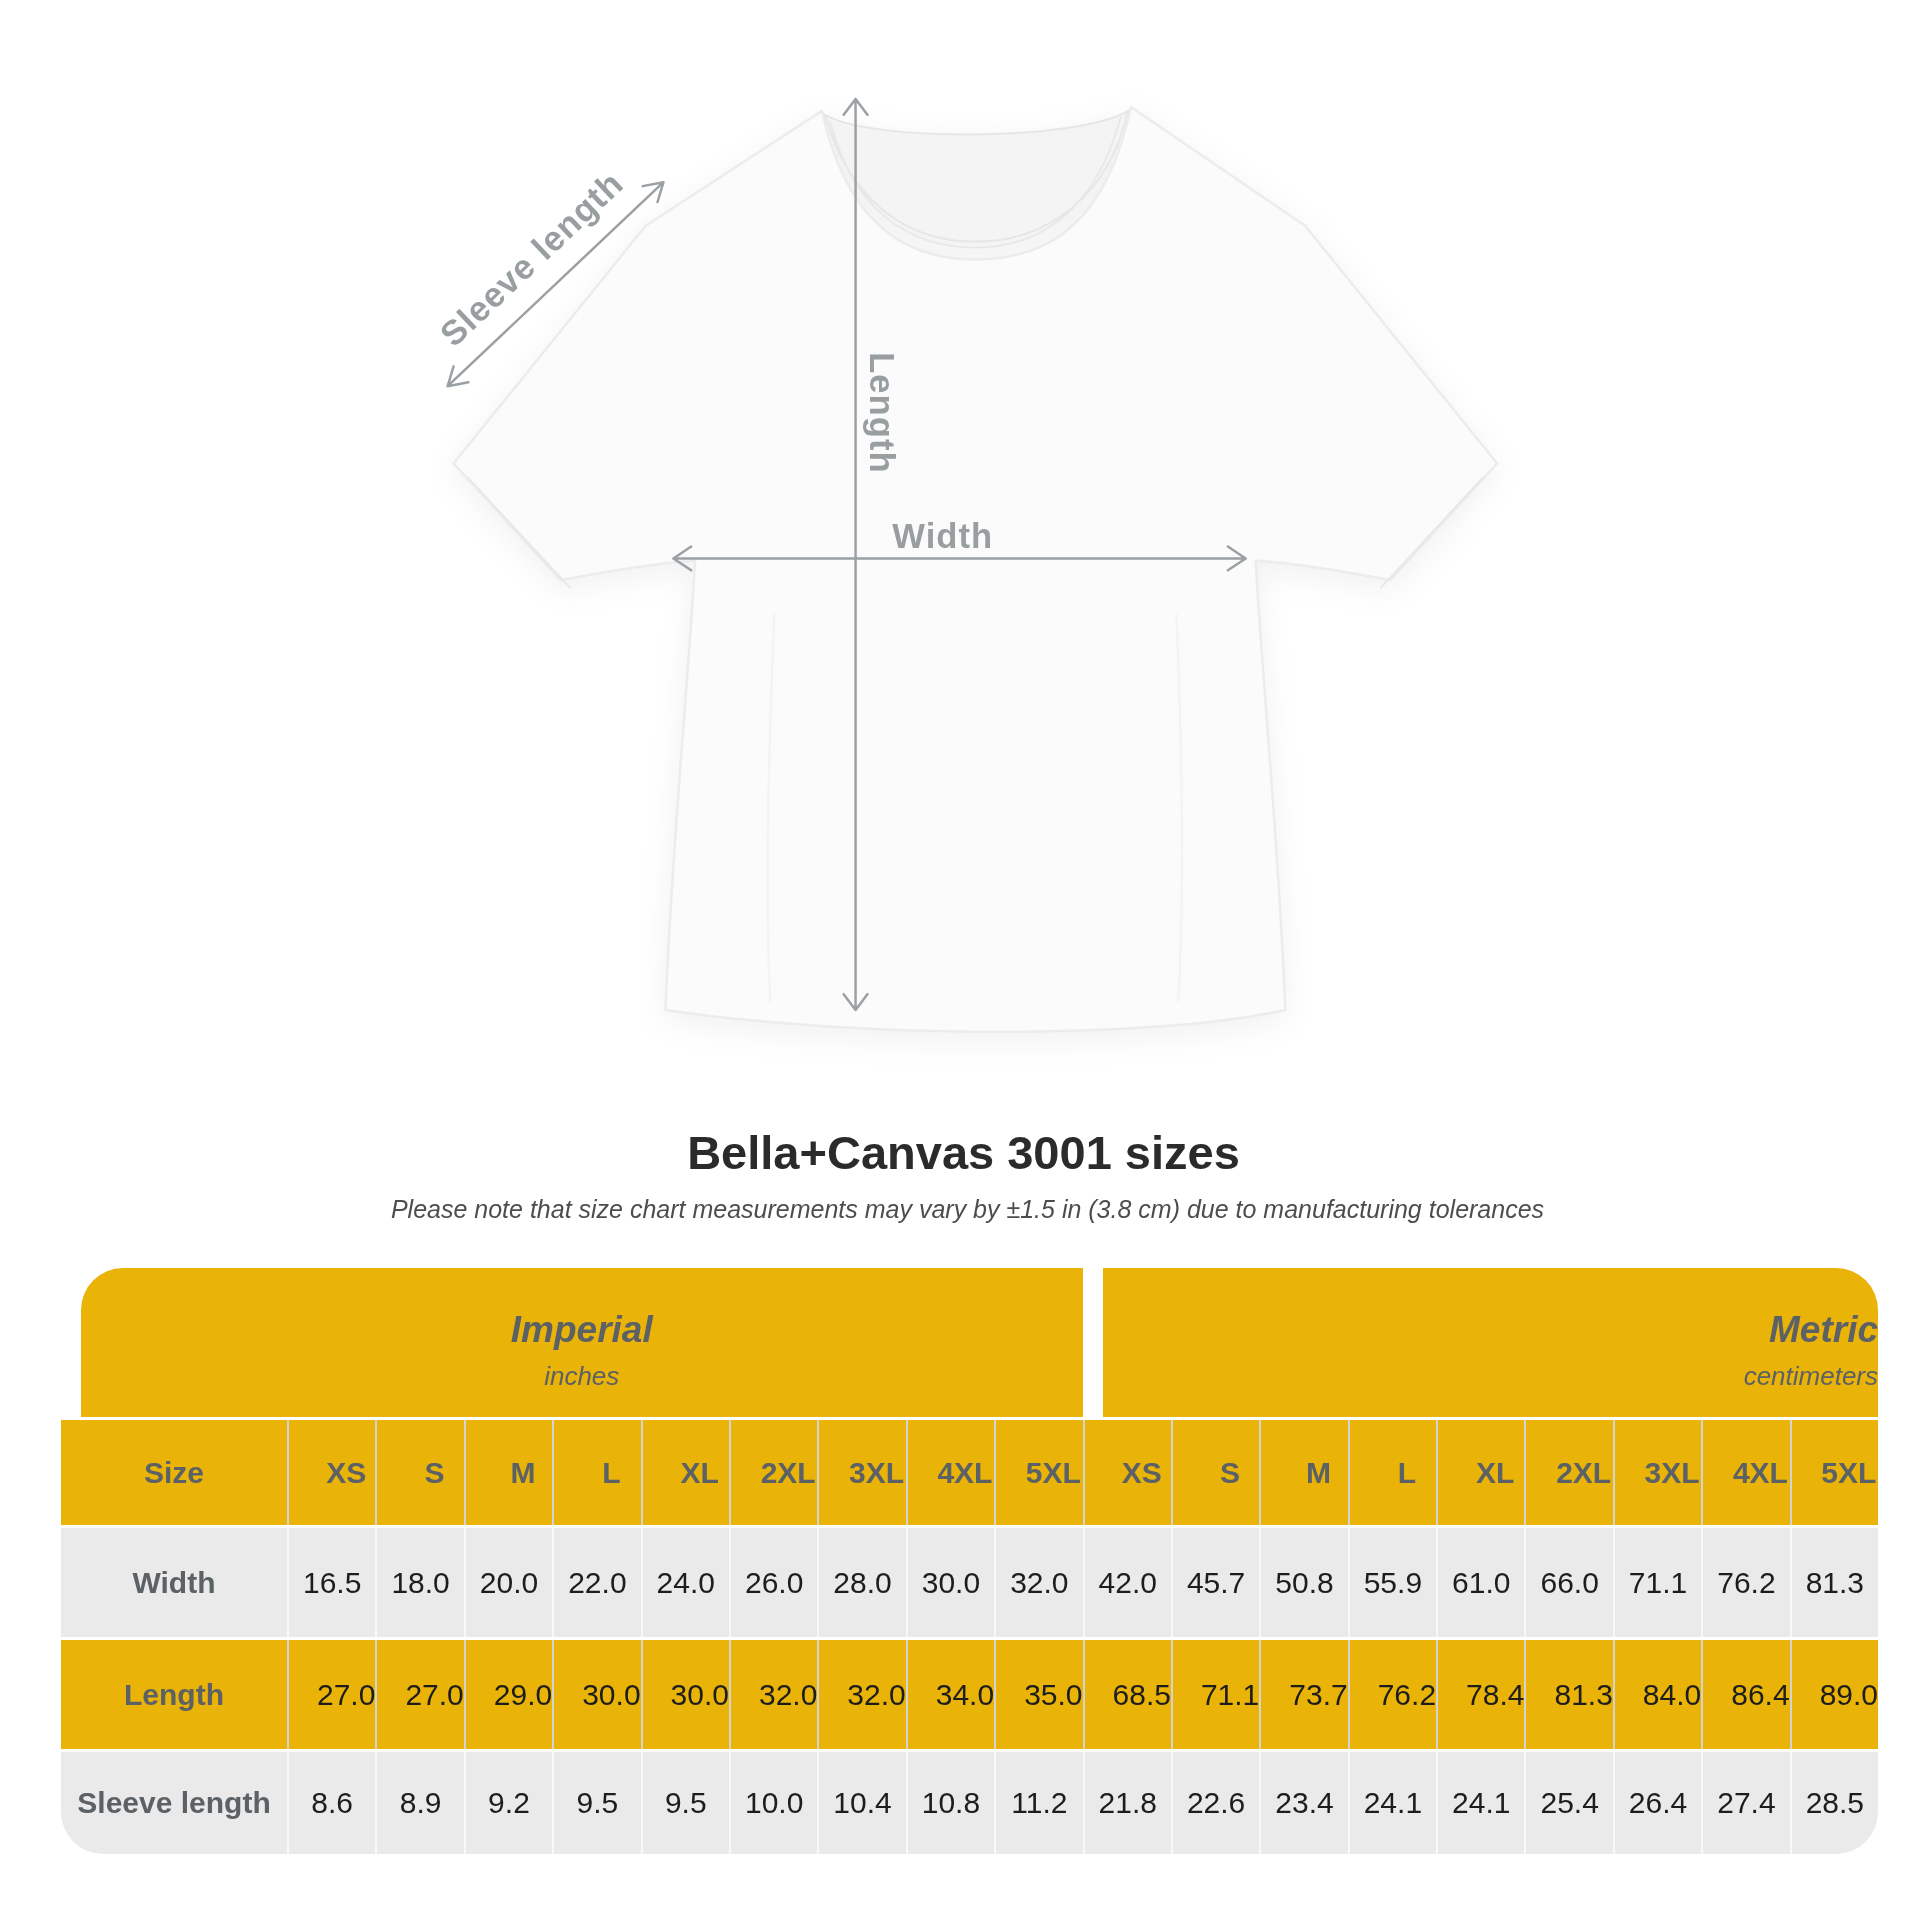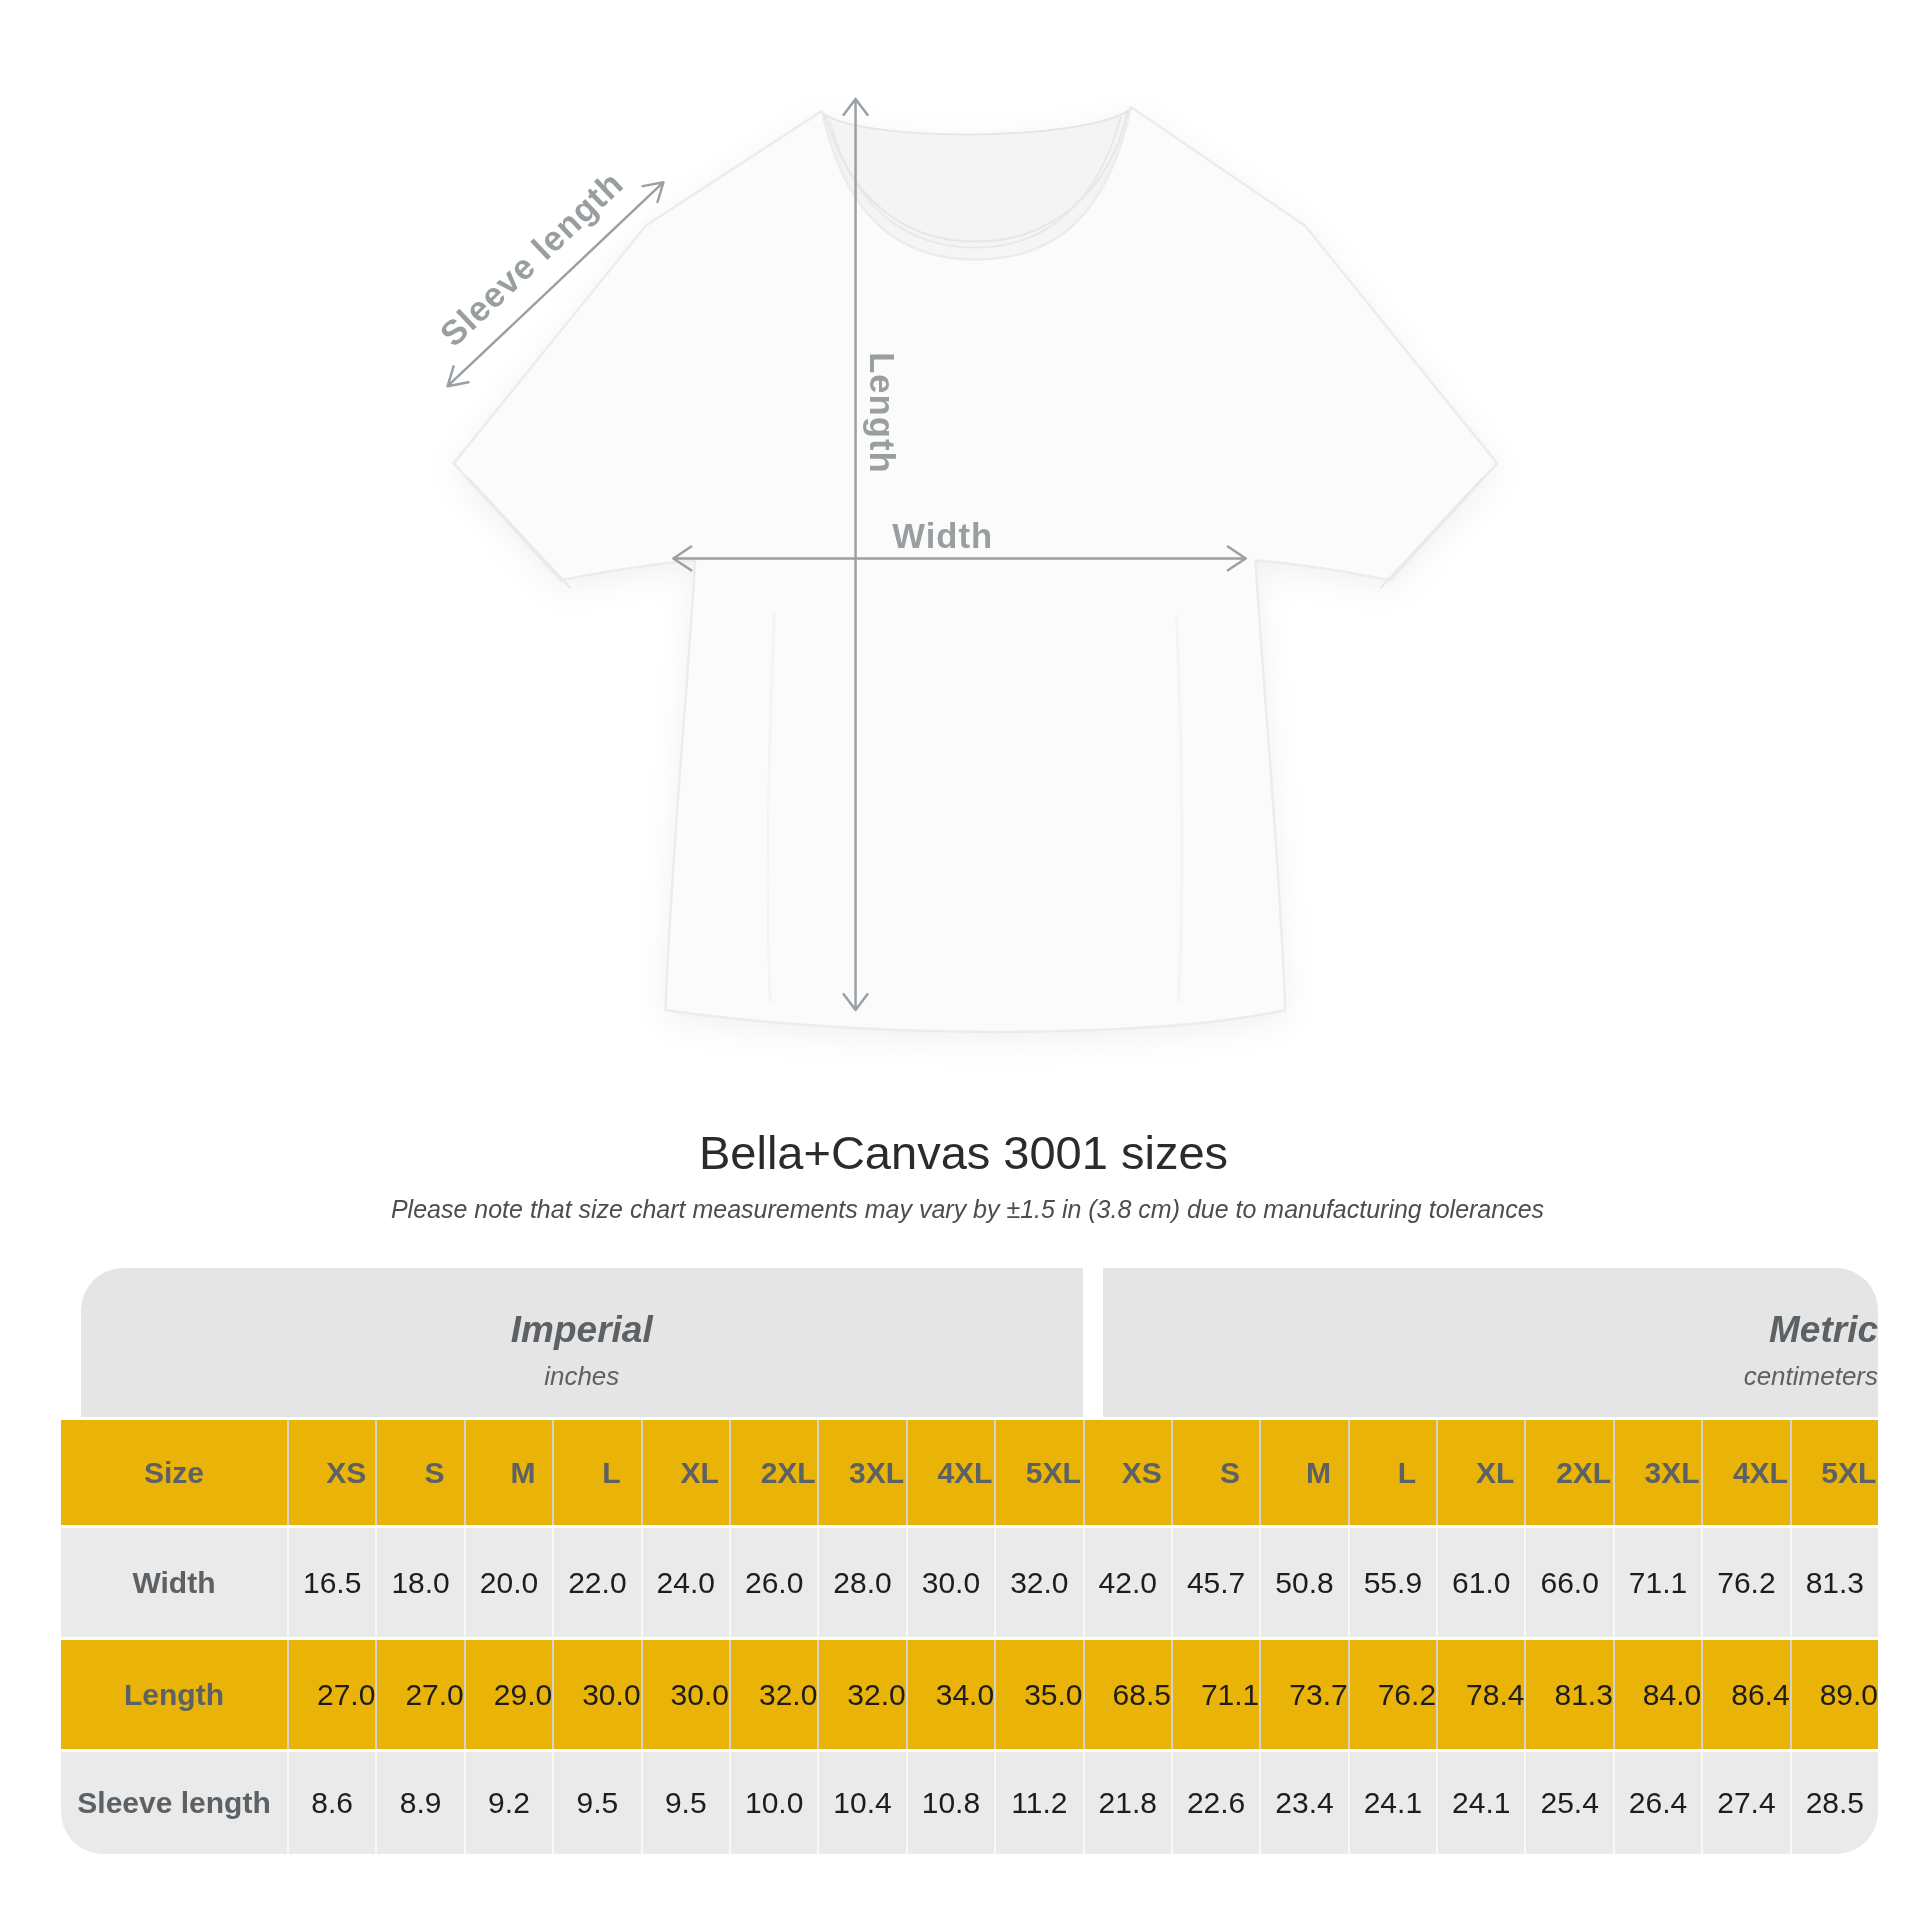--- a/index.html
+++ b/index.html
@@ -12,29 +12,29 @@
   .p-body{fill:#fbfbfb;stroke:#ececec;stroke-width:2.5;stroke-linejoin:round;}
   .p-neck{fill:#f4f4f4;stroke:#e6e6e6;stroke-width:2;}
   .p-line{fill:none;stroke:#e8e8e8;stroke-width:2;}
   .p-crease{fill:none;stroke:#f4f4f4;stroke-width:2.5;}
   .arrows path{stroke:#9aa0a3;stroke-width:2.5;fill:none;stroke-linecap:round;stroke-linejoin:round;}
   .arrow-labels text{font-size:35px;font-weight:bold;fill:#999ea1;letter-spacing:1px;
     font-family:"Liberation Sans","DejaVu Sans",sans-serif;}
 
   
   .title{position:absolute;top:1125px;left:0;width:100%;text-align:center;margin:0;
-    font-size:47px;font-weight:normal;color:#2b2b2b;}
+    font-size:47px;font-weight:bold;color:#2b2b2b;}
   .subtitle{position:absolute;top:1191px;left:0;width:100%;text-align:center;margin:4px;
     font-size:25px;font-style:italic;color:#4d4d4d;}
 
   
   .size-table{position:absolute;left:61px;top:1268px;width:1806px;}
   .grid{display:grid;grid-template-columns:226px repeat(18,1fr);
     grid-template-rows:149px 105px 109px 109px 102px;row-gap:3px;}
-  .hgroup{background:#e5e5e5;display:flex;flex-direction:column;align-items:center;
+  .hgroup{background:#eab308;display:flex;flex-direction:column;align-items:center;
     justify-content:center;padding-top:16px;color:#5c6165;margin-left:20px;}
   .hgroup-imperial{grid-column:1/11;border-top-left-radius:42px;}
   .hgroup-metric{grid-column:11/20;border-top-right-radius:42px;align-items:flex-end;}
   .hname{font-size:37px;font-weight:bold;font-style:italic;}
   .hunit{font-size:26px;font-style:italic;margin-top:10px;}
   .cell{display:flex;align-items:center;justify-content:center;font-size:30px;}
   .row-g{background:#eaeaea;}
   .row-w{background:#eab308;}
   .label-cell{font-weight:bold;color:#5c6165;}
   .data-cell{color:#1d1d1d;}

